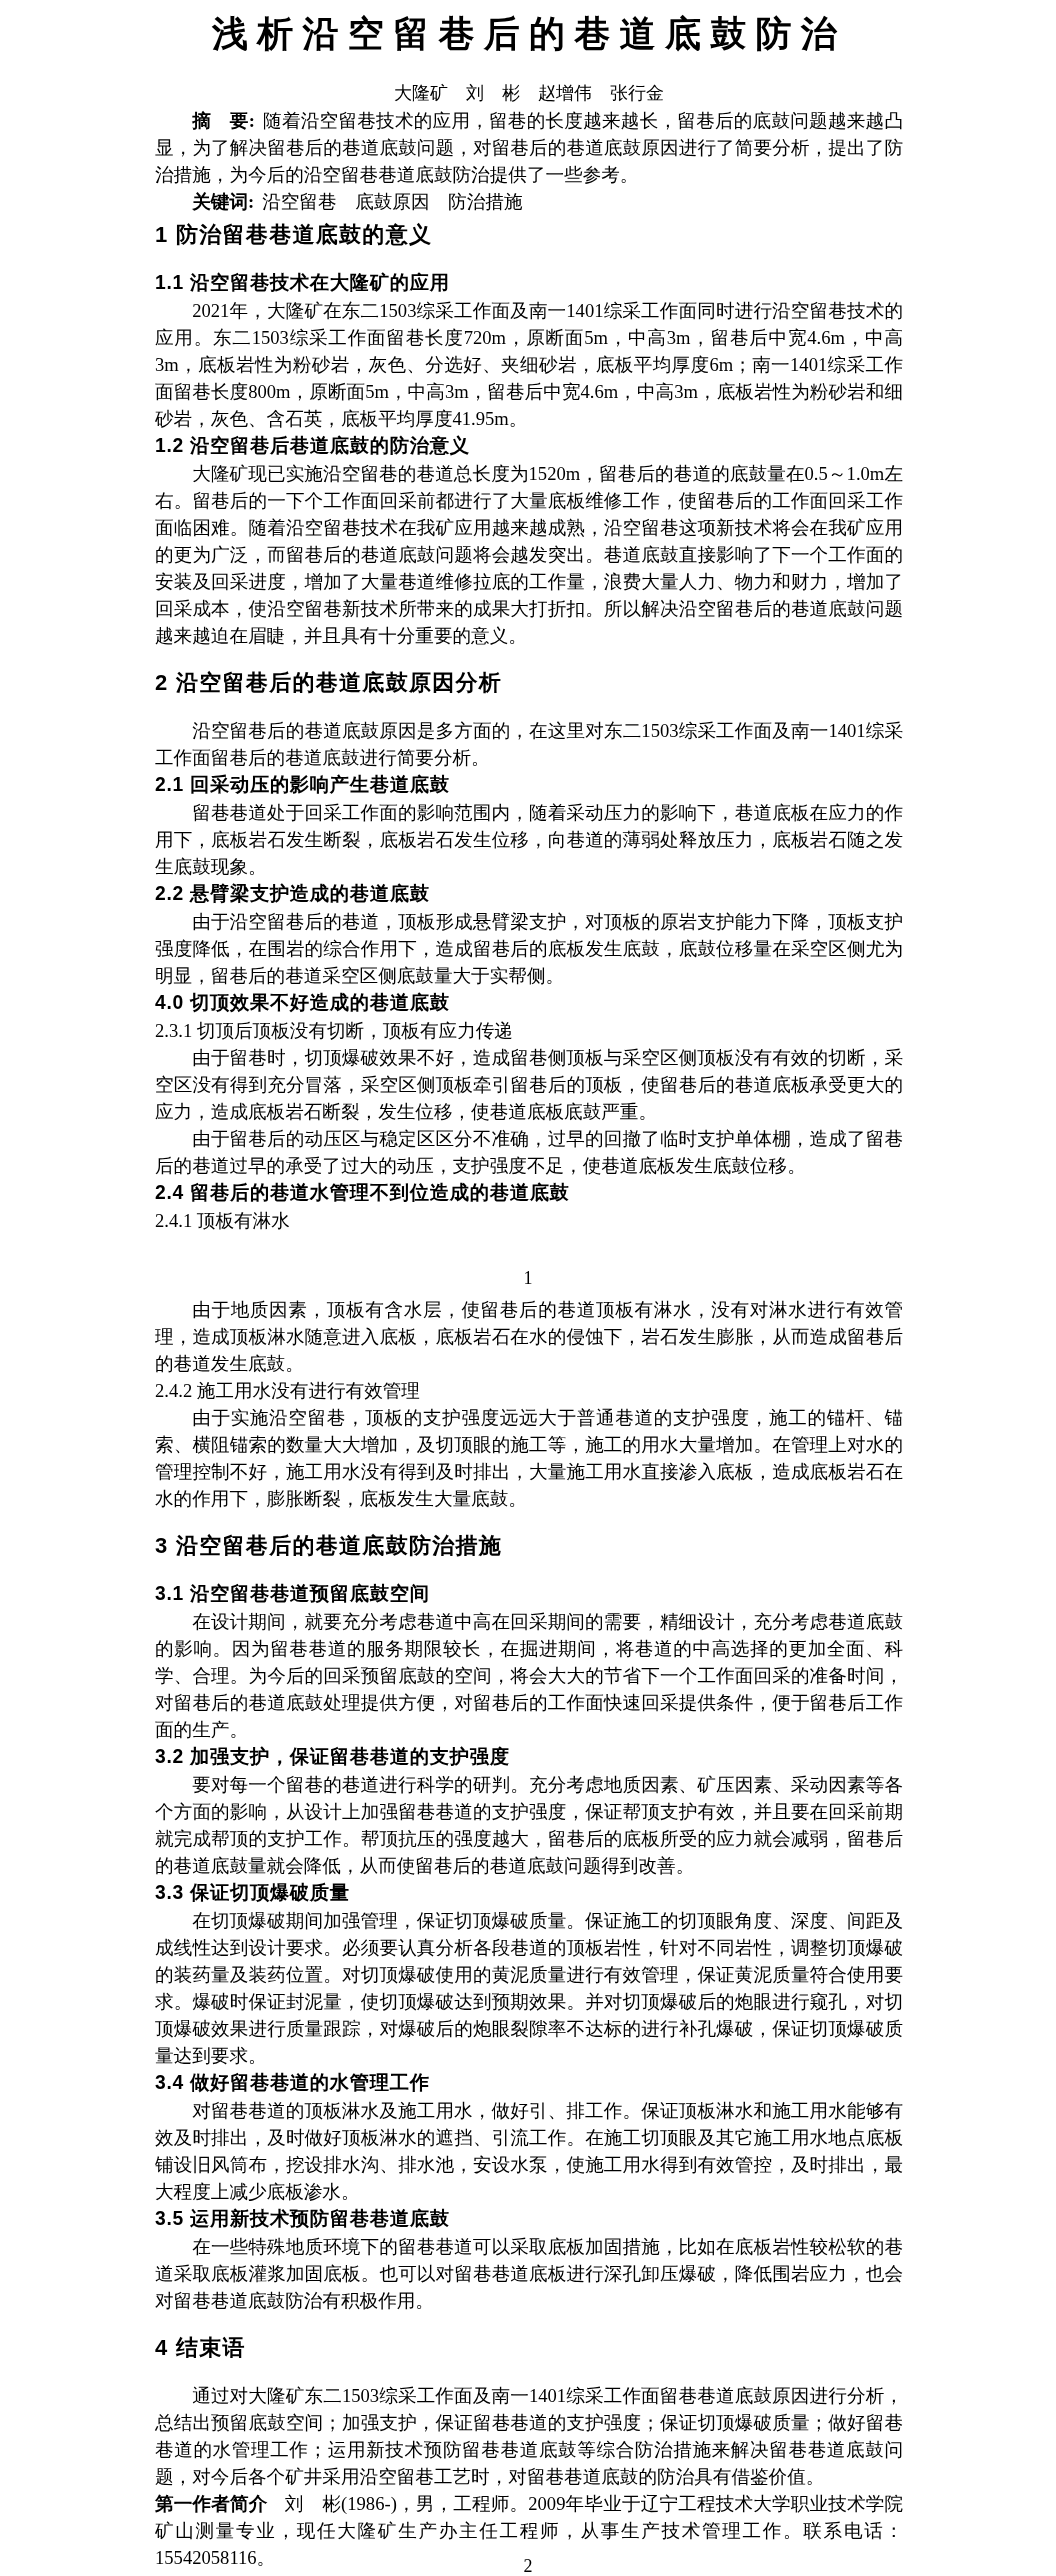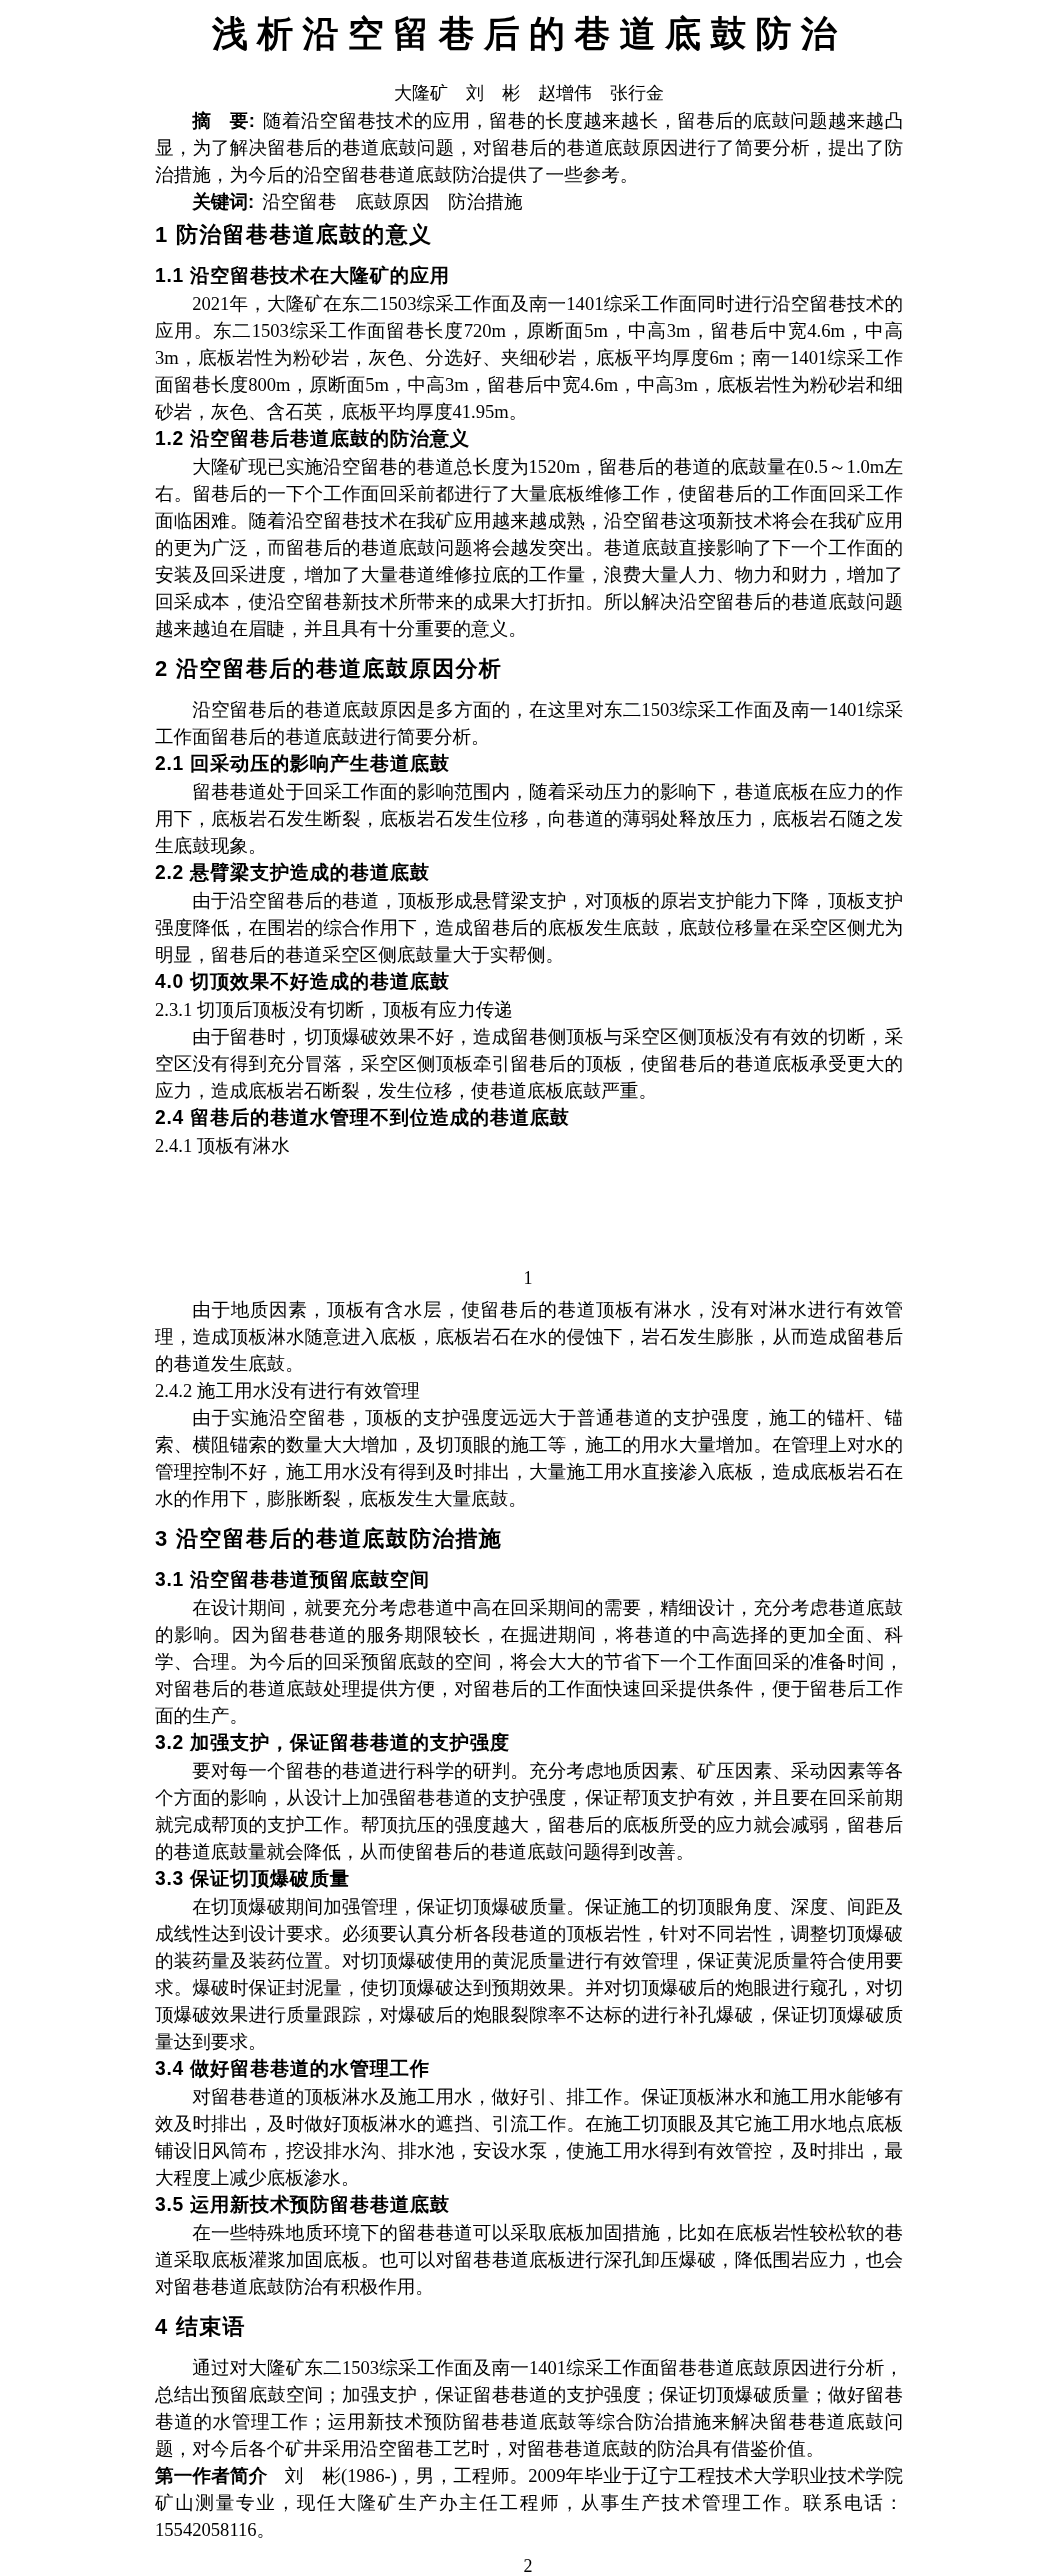--- a/index.html
+++ b/index.html
@@ -45,32 +45,32 @@
     font-family: "Liberation Serif", serif;
     font-size: 18.6px;
     line-height: 27px;
     text-align: justify;
     text-indent: 2em;
     margin: 0;
   }
   .para--noindent { text-indent: 0; }
 
   .label-bold {
-    font-family: Liberation Sans, sans-serif;
+    font-family: Liberation Serif, serif;
     font-weight: bold;
     margin-right: 8px;
   }
 
   .h1 {
     font-family: "Liberation Sans", sans-serif;
     font-weight: bold;
     font-size: 22px;
     line-height: 32px;
     letter-spacing: 1.3px;
-    margin: 11px 0;
+    margin: 18px 0;
   }
   .h1--first { margin-top: 4px; }
 
   .h2 {
     font-family: "Liberation Sans", sans-serif;
     font-weight: bold;
     font-size: 19.3px;
     line-height: 28px;
     letter-spacing: 0.7px;
     margin: 0;
@@ -117,20 +117,21 @@
 
   <h2 class="h1">2 沿空留巷后的巷道底鼓原因分析</h2>
   <p class="para">沿空留巷后的巷道底鼓原因是多方面的，在这里对东二1503综采工作面及南一1401综采工作面留巷后的巷道底鼓进行简要分析。</p>
   <h3 class="h2">2.1 回采动压的影响产生巷道底鼓</h3>
   <p class="para">留巷巷道处于回采工作面的影响范围内，随着采动压力的影响下，巷道底板在应力的作用下，底板岩石发生断裂，底板岩石发生位移，向巷道的薄弱处释放压力，底板岩石随之发生底鼓现象。</p>
   <h3 class="h2">2.2 悬臂梁支护造成的巷道底鼓</h3>
   <p class="para">由于沿空留巷后的巷道，顶板形成悬臂梁支护，对顶板的原岩支护能力下降，顶板支护强度降低，在围岩的综合作用下，造成留巷后的底板发生底鼓，底鼓位移量在采空区侧尤为明显，留巷后的巷道采空区侧底鼓量大于实帮侧。</p>
   <h3 class="h2">4.0 切顶效果不好造成的巷道底鼓</h3>
   <h4 class="h3">2.3.1 切顶后顶板没有切断，顶板有应力传递</h4>
   <p class="para">由于留巷时，切顶爆破效果不好，造成留巷侧顶板与采空区侧顶板没有有效的切断，采空区没有得到充分冒落，采空区侧顶板牵引留巷后的顶板，使留巷后的巷道底板承受更大的应力，造成底板岩石断裂，发生位移，使巷道底板底鼓严重。</p>
+  <p class="para">由于留巷后的动压区与稳定区区分不准确，过早的回撤了临时支护单体棚，造成了留巷后的巷道过早的承受了过大的动压，支护强度不足，使巷道底板发生底鼓位移。</p>
   <h3 class="h2">2.4 留巷后的巷道水管理不到位造成的巷道底鼓</h3>
   <h4 class="h3">2.4.1 顶板有淋水</h4>
 
   <div class="page-number">1</div>
 </div>
 
 <div class="page page--second">
   <p class="para">由于地质因素，顶板有含水层，使留巷后的巷道顶板有淋水，没有对淋水进行有效管理，造成顶板淋水随意进入底板，底板岩石在水的侵蚀下，岩石发生膨胀，从而造成留巷后的巷道发生底鼓。</p>
   <h4 class="h3">2.4.2 施工用水没有进行有效管理</h4>
   <p class="para">由于实施沿空留巷，顶板的支护强度远远大于普通巷道的支护强度，施工的锚杆、锚索、横阻锚索的数量大大增加，及切顶眼的施工等，施工的用水大量增加。在管理上对水的管理控制不好，施工用水没有得到及时排出，大量施工用水直接渗入底板，造成底板岩石在水的作用下，膨胀断裂，底板发生大量底鼓。</p>

